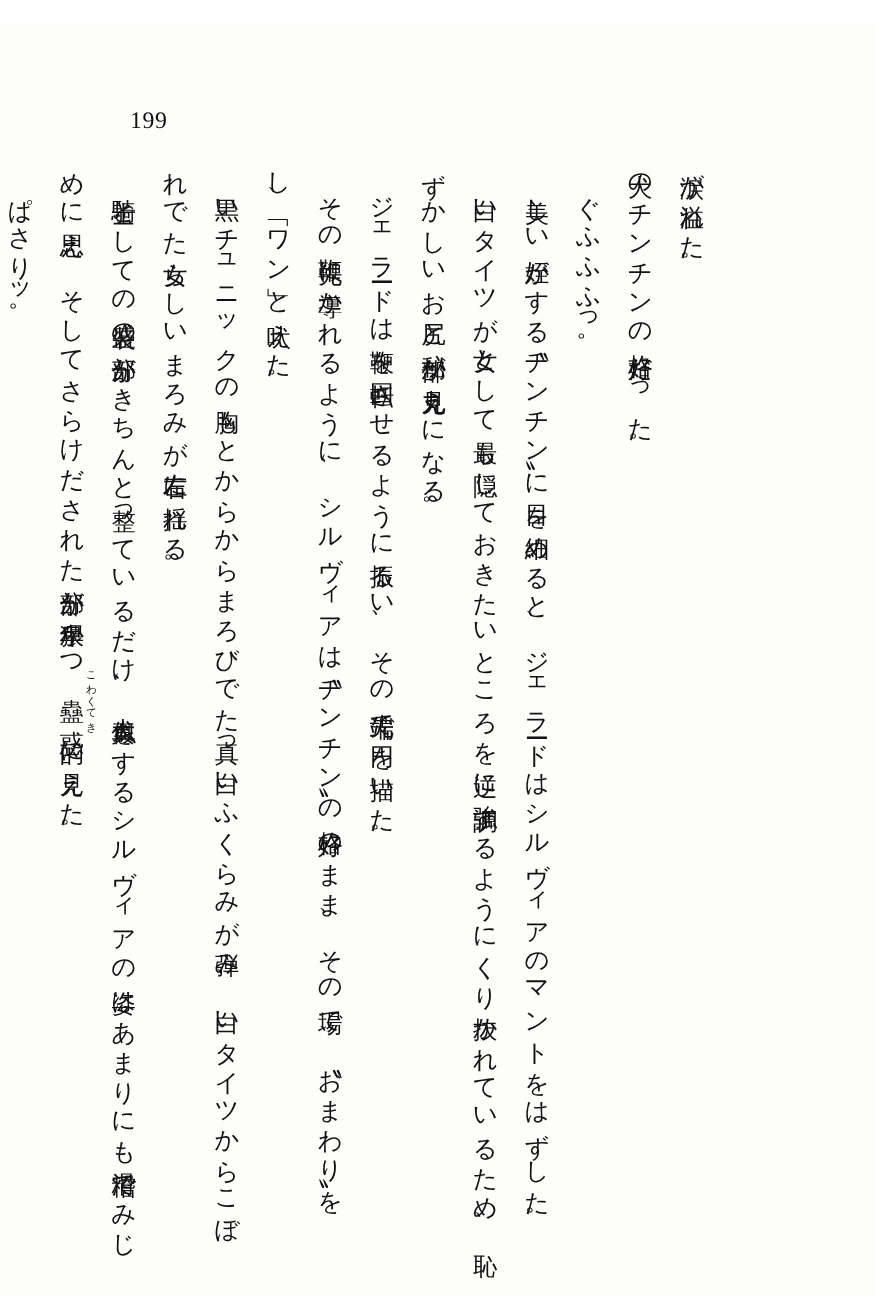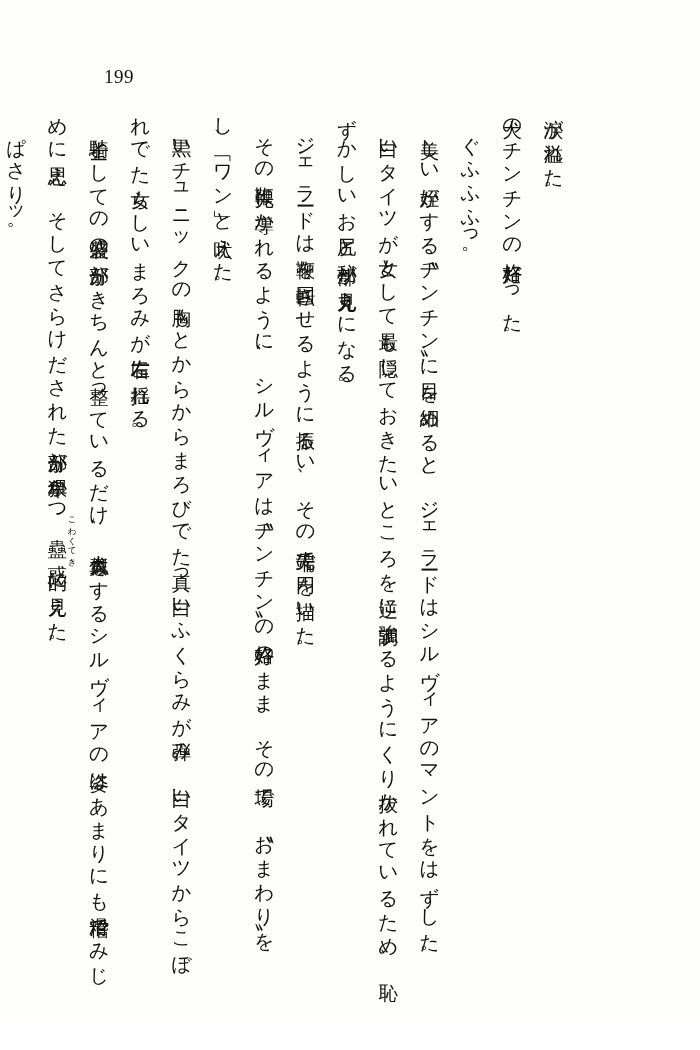--- a/index.html
+++ b/index.html
@@ -14,20 +14,21 @@
     font-family: "DejaVu Serif", serif;
     color: #1a1a1a;
   }
 
   .page {
     position: relative;
     width: 700px;
     height: 1016px;
     background: #fdfdfb;
     box-sizing: border-box;
+    margin-top: 20px;
   }
 
   
   .page-number {
     position: absolute;
     top: 66px;
     left: 104px;
     font-family: "Liberation Serif", serif;
     font-size: 19px;
     letter-spacing: 0.5px;

